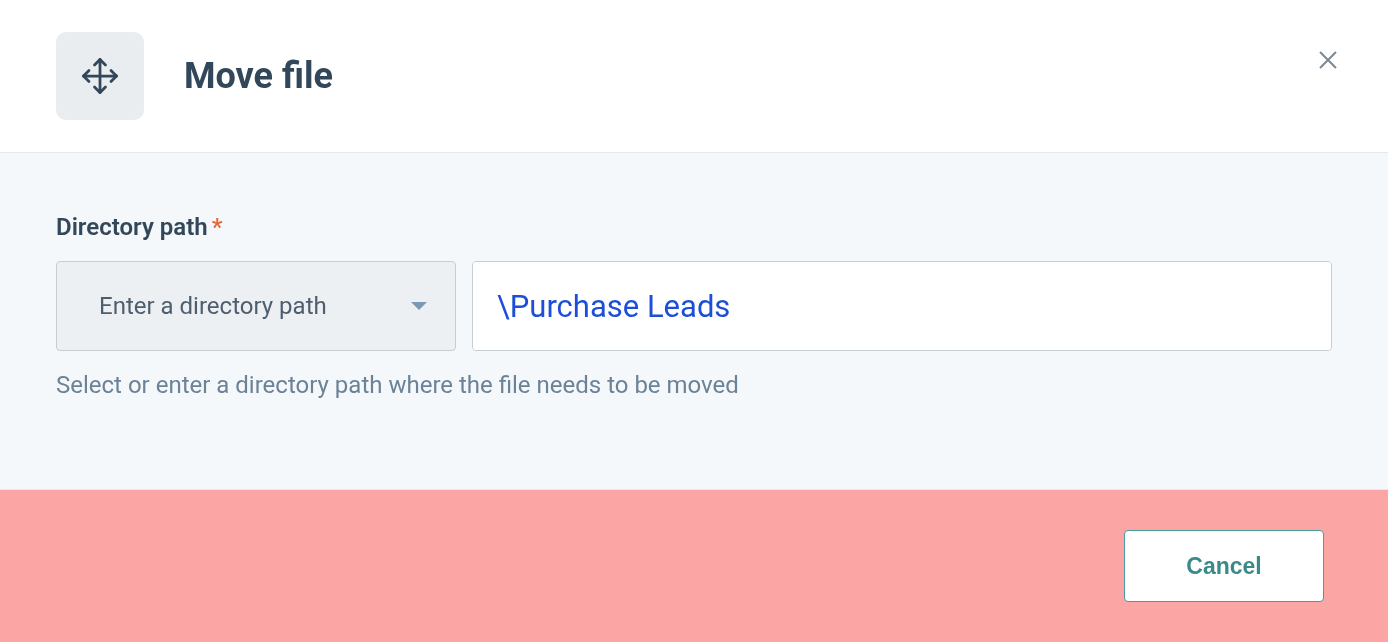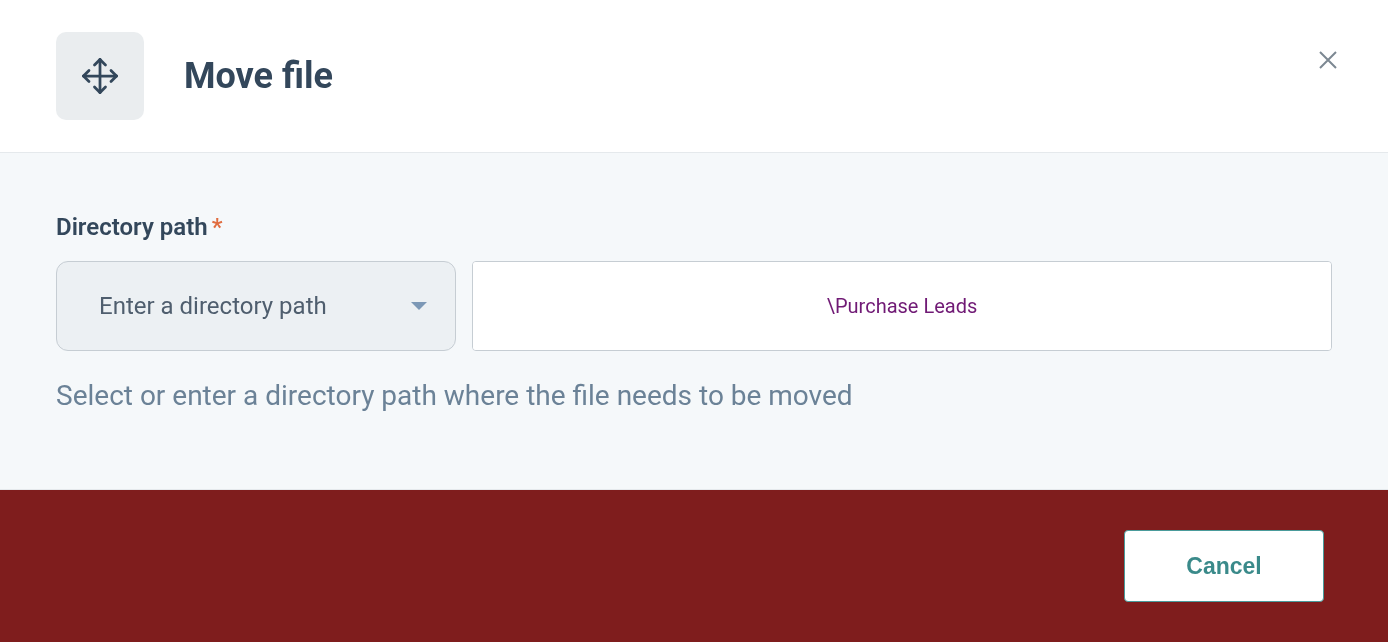--- a/index.html
+++ b/index.html
@@ -84,21 +84,21 @@
     .input-row {
       display: flex;
       gap: 16px;
       margin-bottom: 16px;
     }
     .select-box {
       width: 400px;
       height: 90px;
       background: #ecf0f3;
       border: 1px solid #c6cdd3;
-      border-radius: 12px;
+      border-radius: 4px;
       display: flex;
       align-items: center;
       justify-content: space-between;
       padding: 0 28px 0 42px;
       cursor: pointer;
     }
     .select-label {
       font-size: 24px;
       color: #4f5e6e;
     }
@@ -127,33 +127,32 @@
       justify-content: center;
       font-size: 21px;
       font-weight: 500;
       letter-spacing: 2.5px;
       color: #6b7b8c;
     }
     .text-input {
       flex: 1;
       border: none;
       outline: none;
-      font-size: 20px;
-      color: #701a75;
+      font-size: 31px;
+      color: #1d4ed8;
       padding: 0 24px;
       font-family: inherit;
-      text-align: center;
     }
     .help-text {
-      font-size: 28px;
+      font-size: 24px;
       color: #6b8297;
-      margin-top: 28px;
+      margin-top: 20px;
     }
     .dialog-footer {
-      background: #7f1d1d;
+      background: #fca5a5;
       padding: 40px 64px 40px 56px;
       display: flex;
       justify-content: flex-end;
       gap: 12px;
     }
     .btn {
       height: 72px;
       border-radius: 4px;
       font-size: 23px;
       font-weight: 600;

